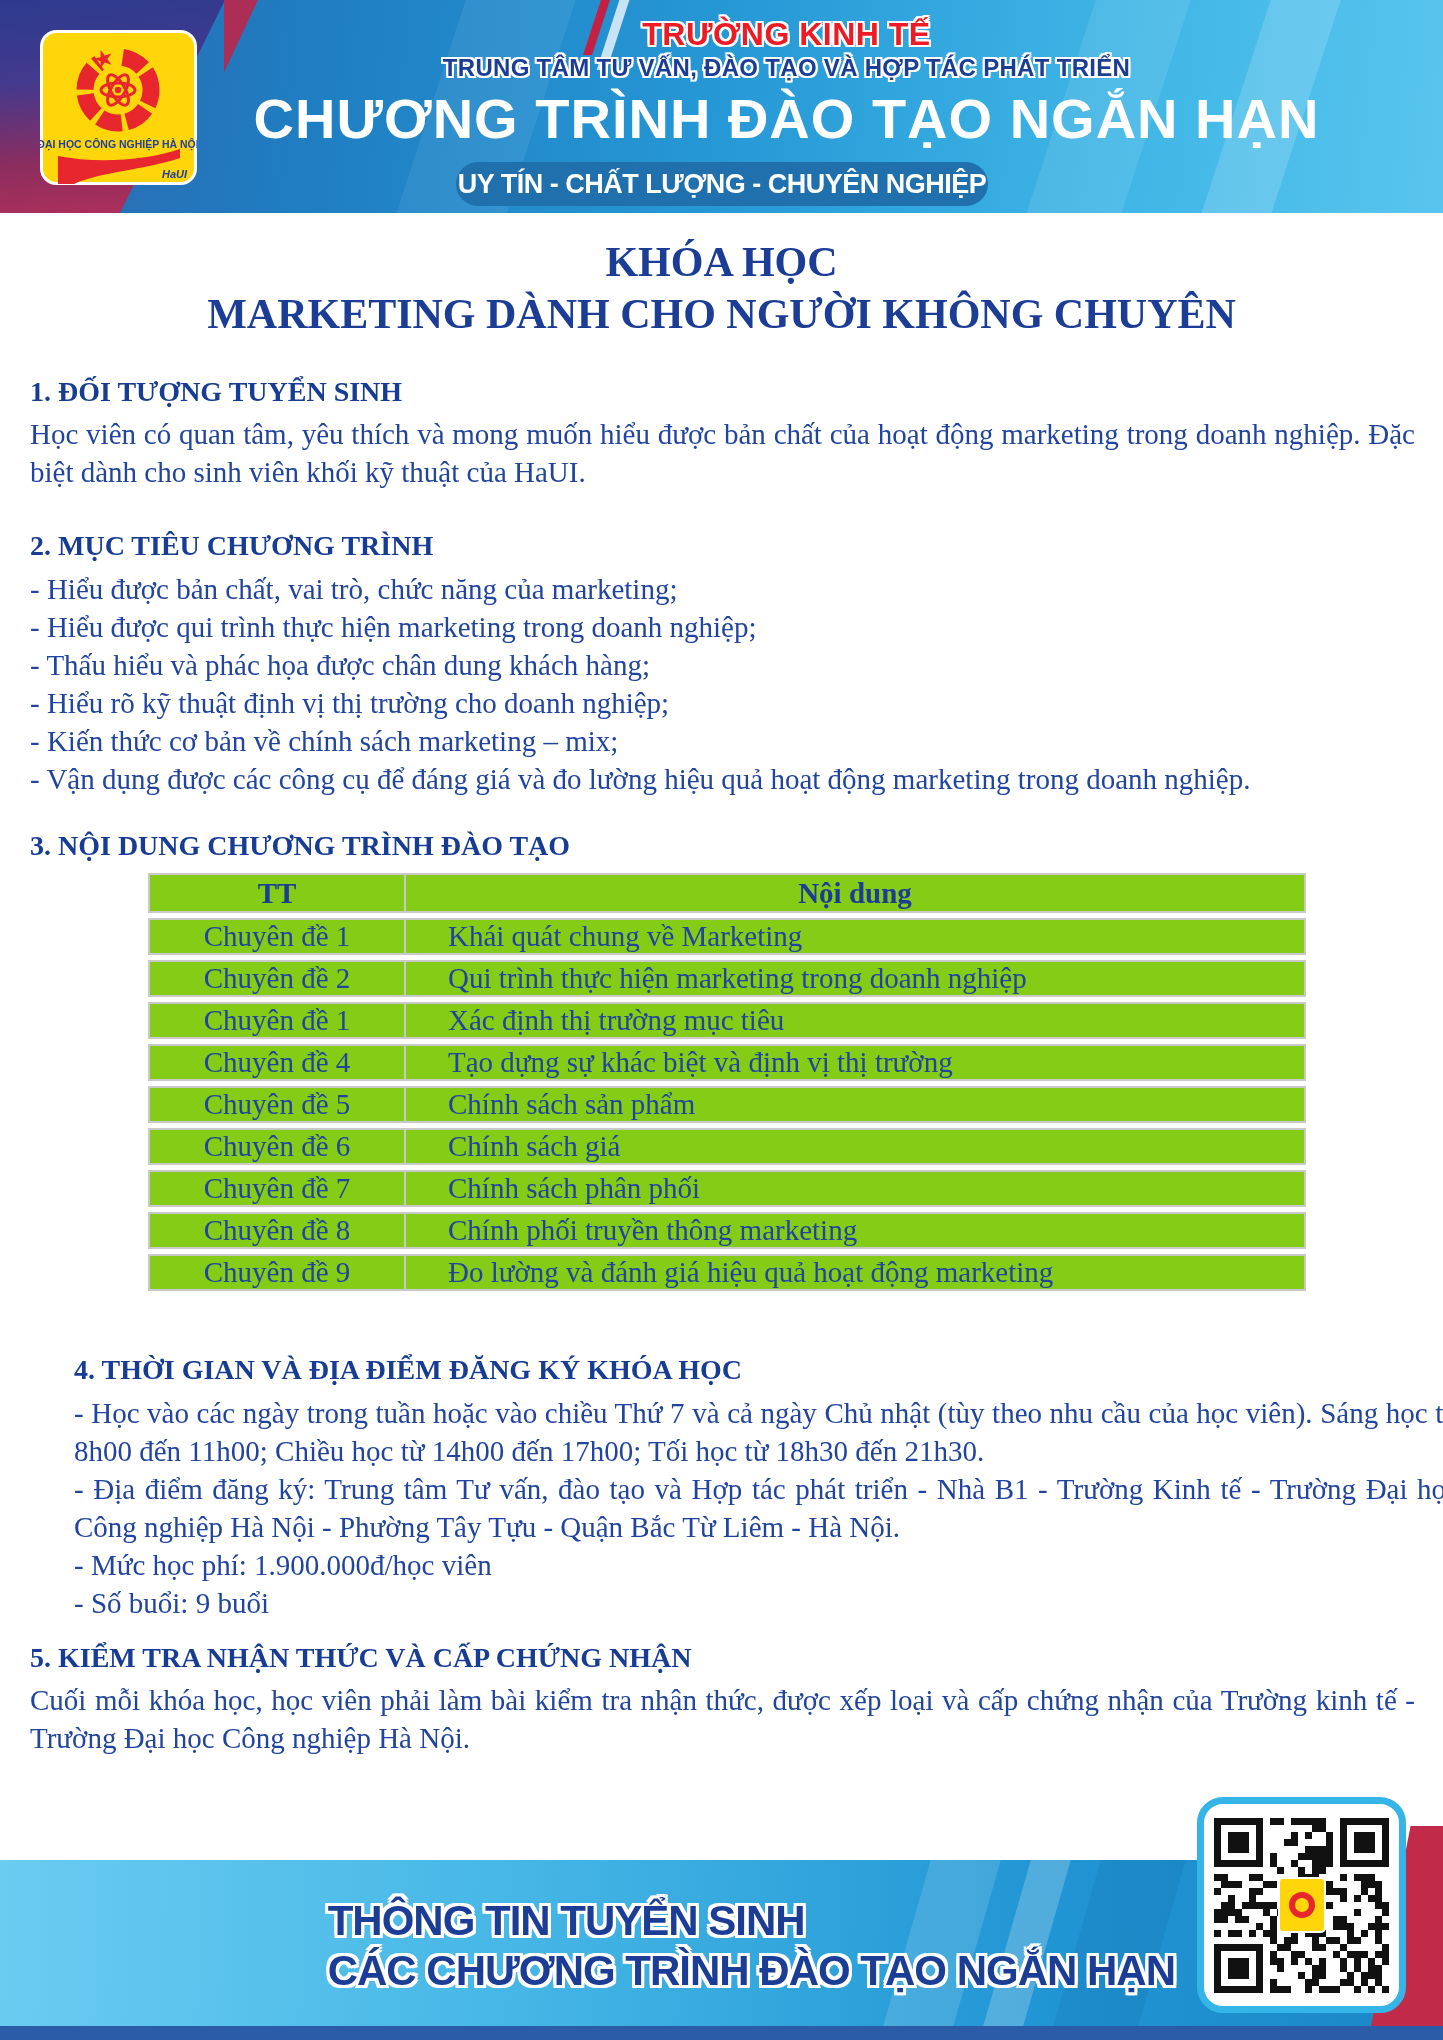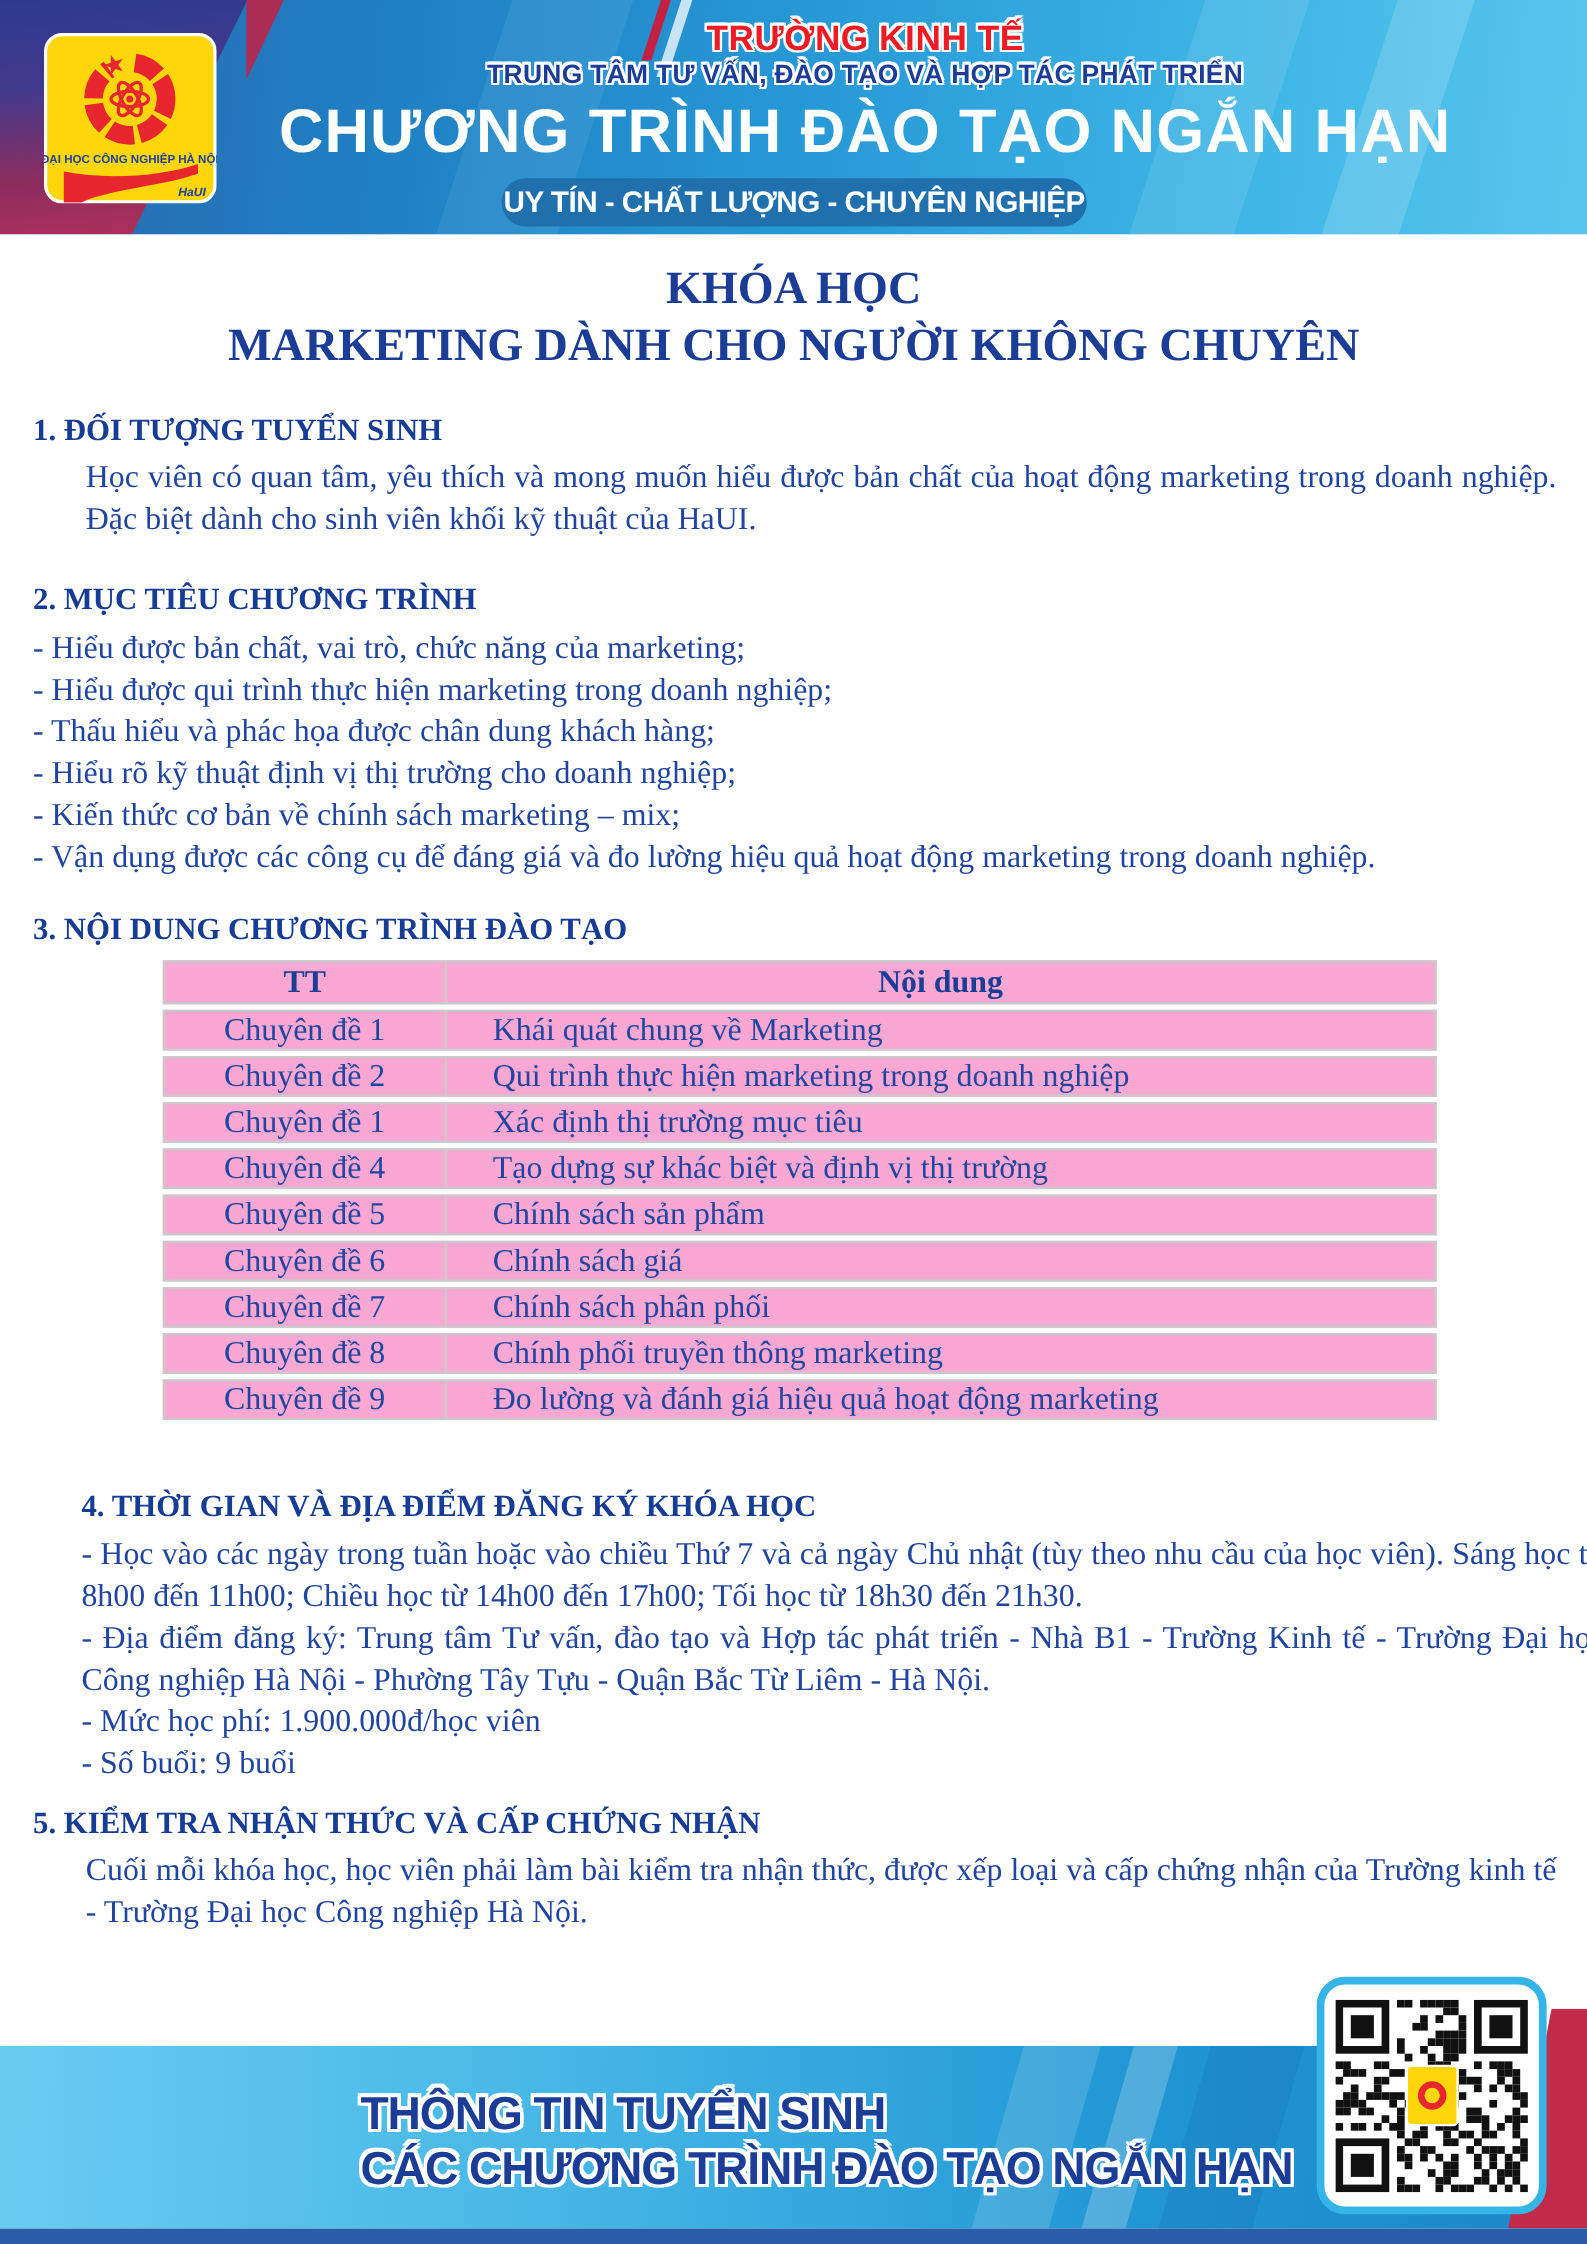--- a/index.html
+++ b/index.html
@@ -32,29 +32,29 @@
     background:#1f70ac; color:#ffffff; font-family:"Liberation Sans", sans-serif; font-weight:bold;
     font-size:27px; letter-spacing:-0.5px; line-height:44px; text-align:center; }
 
   .logo-card { position:absolute; top:30px; left:40px; width:157px; height:155px; }
 
   
   .course-title { position:absolute; top:236px; left:0; width:1443px; text-align:center;
     color:#1c3d96; font-weight:bold; font-size:42px; line-height:52px; }
   .sec { position:absolute; left:0; width:1443px; padding:0 28px 0 30px; color:#21459e; }
   .sec h2 { font-size:28px; font-weight:bold; line-height:40px; color:#173c94; }
-  .body-text { font-size:29px; line-height:38px; text-align:justify; text-justify:inter-word; margin-top:3px;margin-left:48px; }
+  .body-text { font-size:29px; line-height:38px; text-align:justify; text-justify:inter-word; margin-top:3px; }
   .bullet { font-size:29px; line-height:38px; text-align:justify; text-justify:inter-word; }
   .bullets { margin-top:4px; }
   .sec-s1 { top:372px; } .sec-s2 { top:526px; } .sec-s3 { top:826px; }
   .sec-s4 { top:1350px;margin-left:44px; } .sec-s5 { top:1638px; }
 
   
   .ct { border-collapse:separate; border-spacing:0 5px; margin:2px 0 0 118px; width:1158px; table-layout:fixed; }
-  .ct th, .ct td { border:2px solid #c9c9c9; font-size:29px; color:#21459e; background:#f9a8d4; vertical-align:middle; }
+  .ct th, .ct td { border:2px solid #c9c9c9; font-size:29px; color:#21459e; background:#84cc16; vertical-align:middle; }
   .ct col.c-tt { width:258px; }
   .ct th { height:40px; font-weight:bold; text-align:center; color:#1c3d96; }
   .ct td { height:34px; }
   .ct td.tt { text-align:center; }
   .ct td.nd, .ct th.nd-h { border-left:none; }
   .ct td.nd { padding-left:42px; }
 
   
   .footer-band { position:absolute; top:1860px; left:0; width:1443px; height:166px; overflow:hidden;
     background:linear-gradient(92deg,#6accf1 0%,#46b7e6 35%,#2196d4 72%,#1b86c6 100%); }

